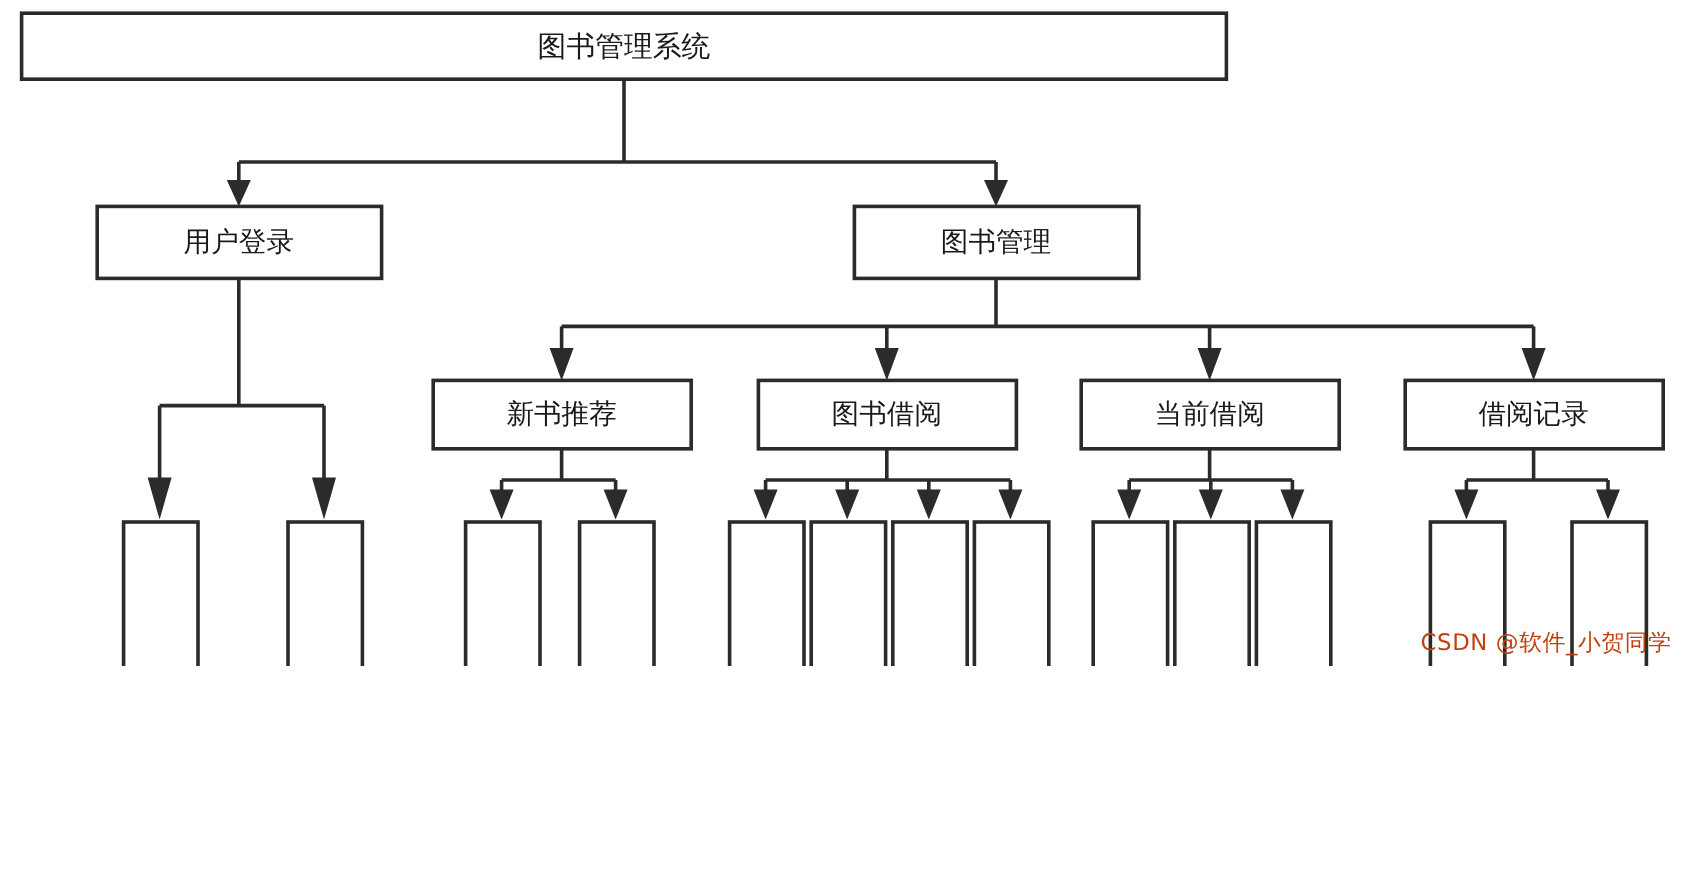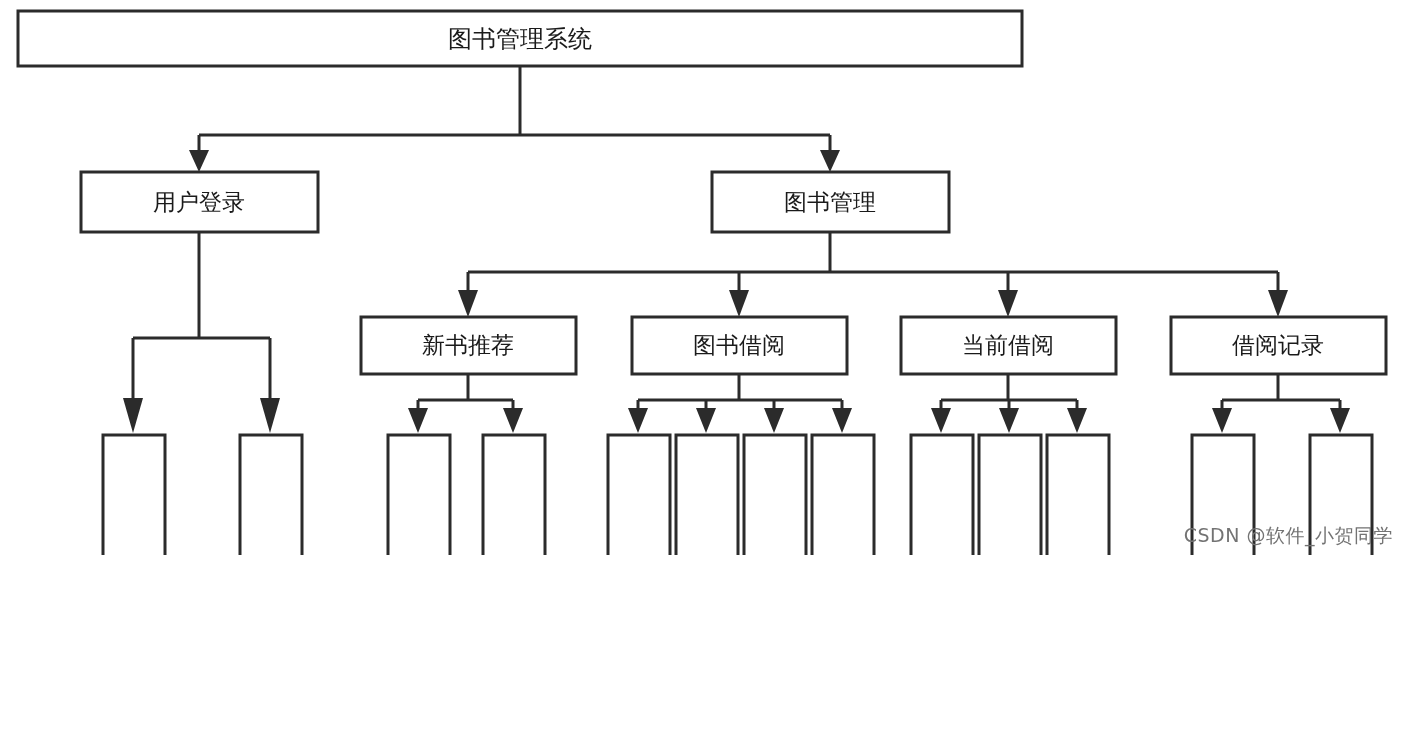--- a/index.html
+++ b/index.html
@@ -69,21 +69,21 @@
     justify-content: center;
     white-space: nowrap;
     pointer-events: none;
   }
   .watermark {
     position: absolute;
     right: 12px;
     bottom: 6px;
     font-family: "DejaVu Sans", "Liberation Sans", sans-serif;
     font-size: 19px;
-    color: #737373;
+    color: #c2410c;
     white-space: nowrap;
     letter-spacing: 0.5px;
   }
 </style>
 </head>
 <body>
 
 <div id="diagram-root">
 
   <svg class="diagram-svg" viewBox="0 0 1405 747">

